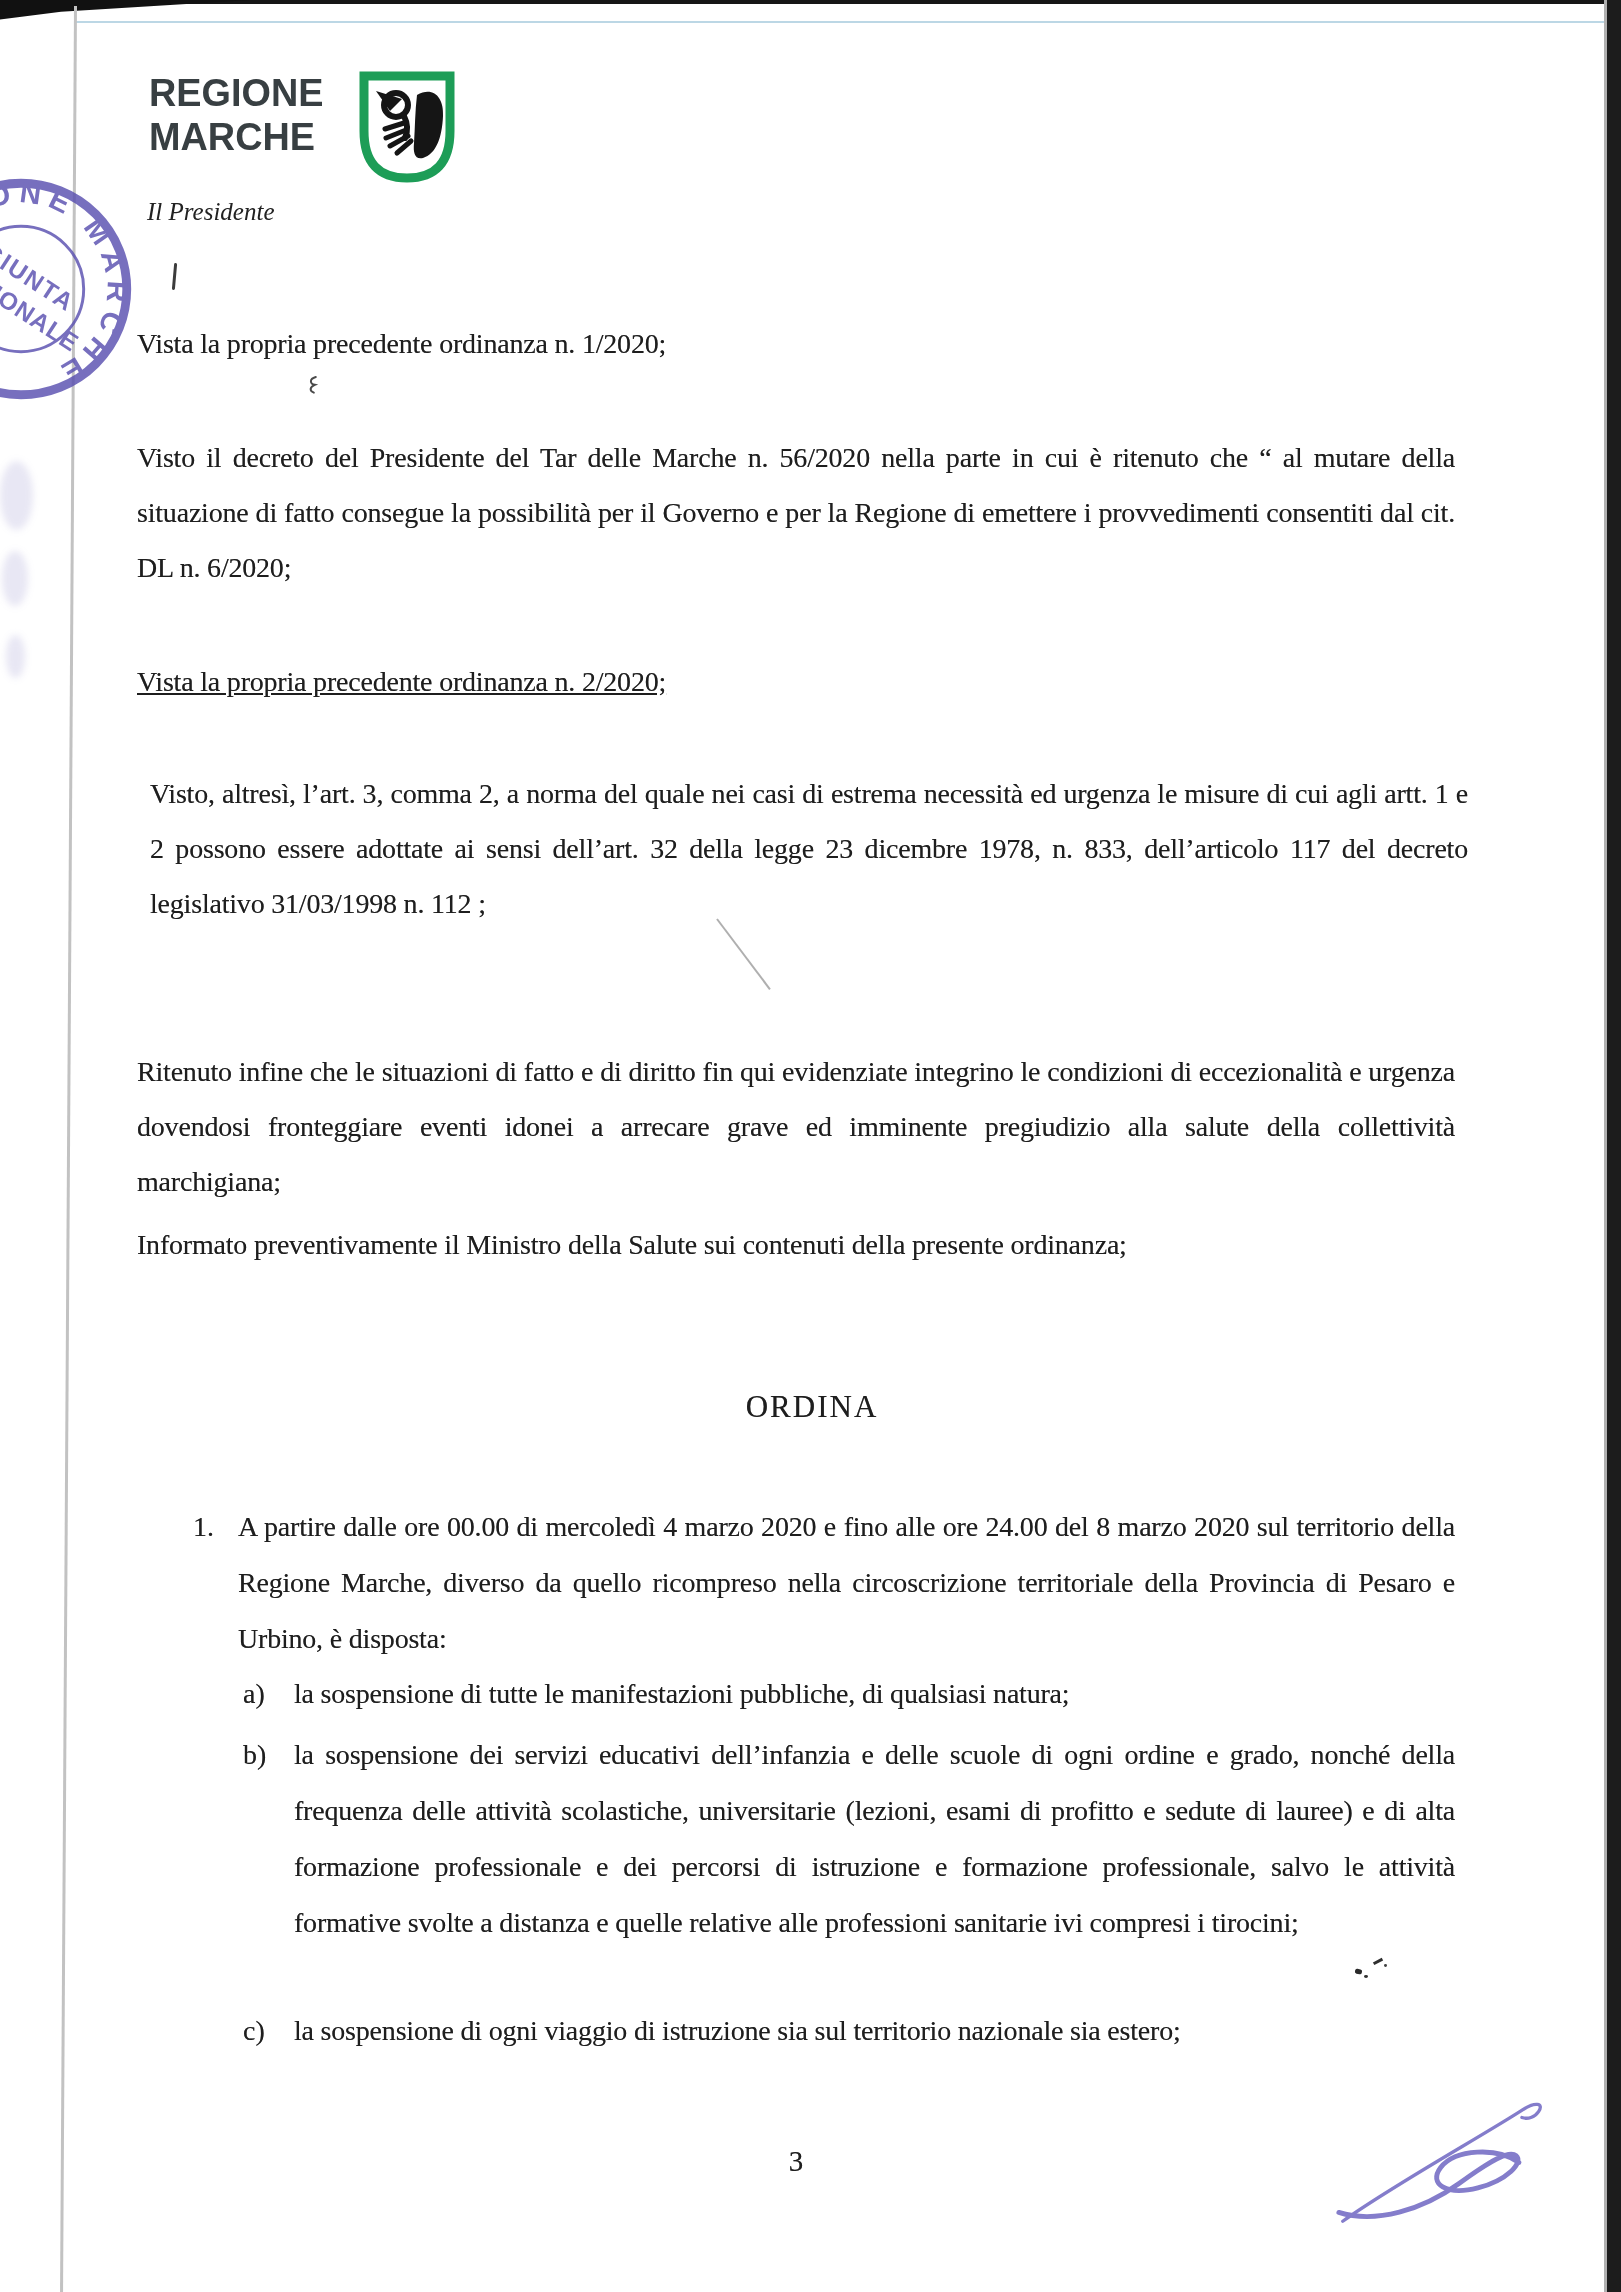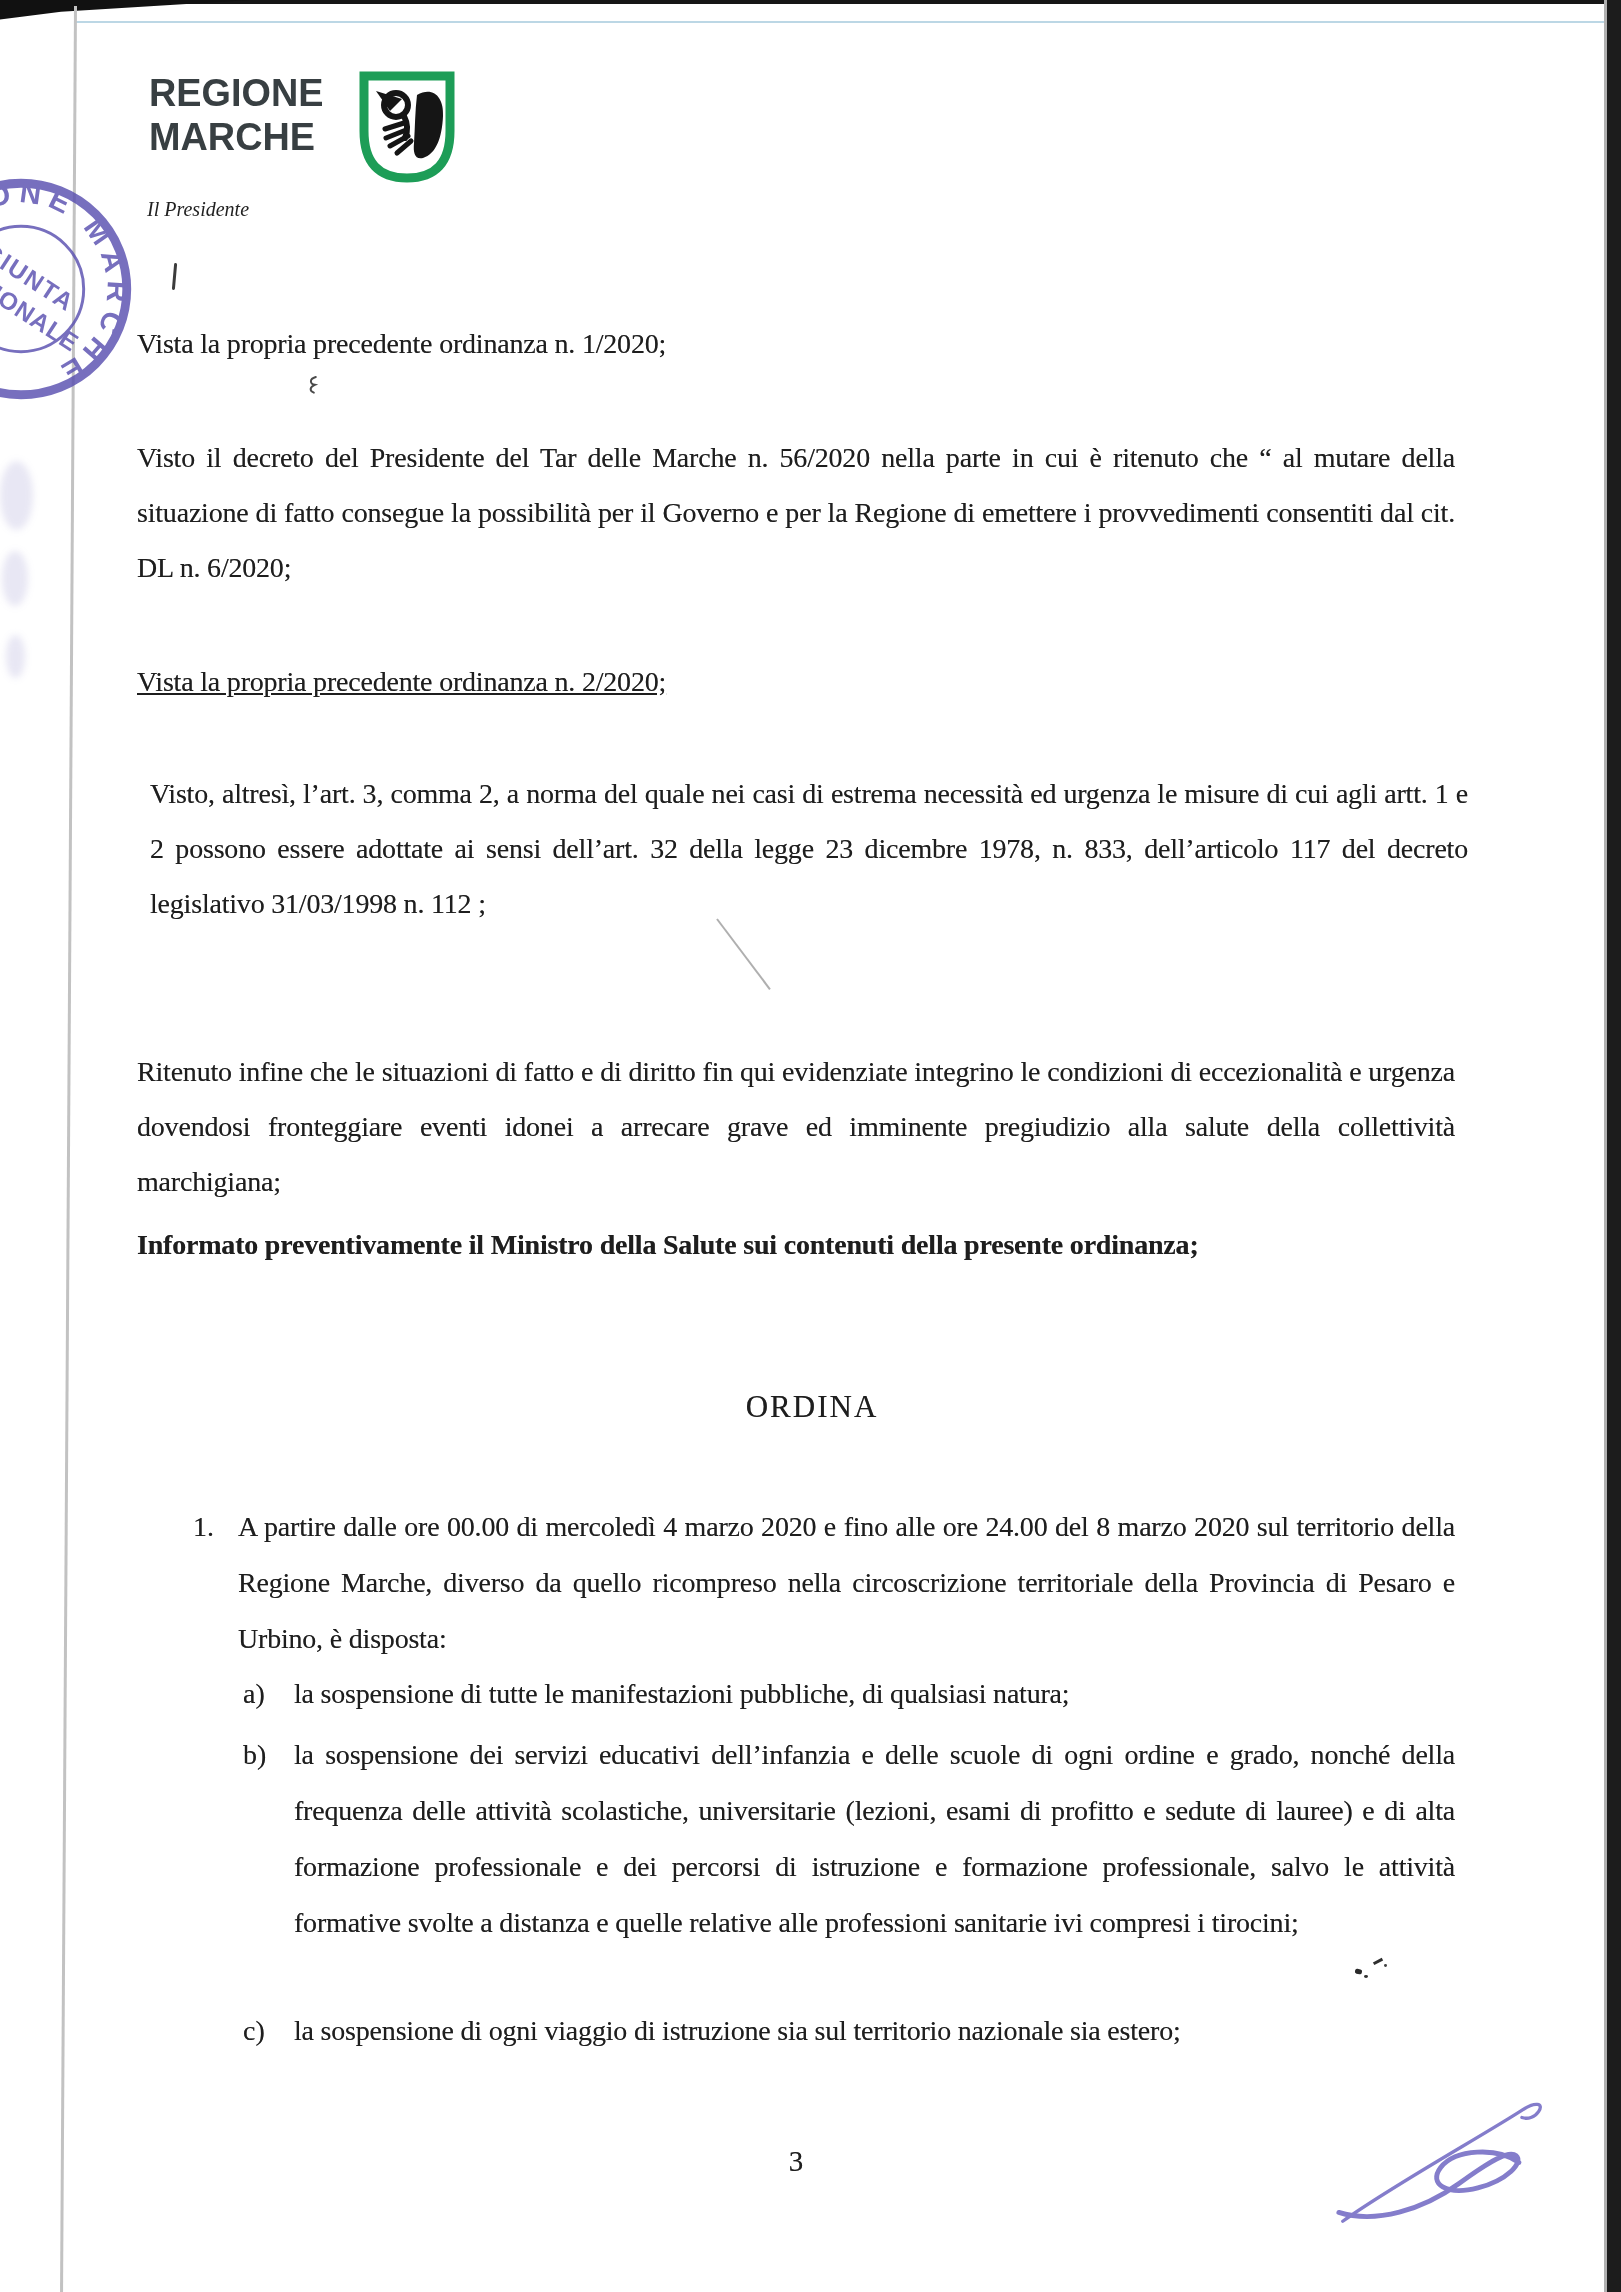--- a/index.html
+++ b/index.html
@@ -32,35 +32,35 @@
   .sm1{left:0;top:461px;width:33px;height:69px;}
   .sm2{left:2px;top:551px;width:25.5px;height:55px;}
   .sm3{left:5.9px;top:635px;width:19.6px;height:43px;}
 
   
   .logo-text{position:absolute;left:149px;top:71px;
     font-family:"Liberation Sans","DejaVu Sans",sans-serif;font-weight:bold;
     font-size:39px;line-height:44px;letter-spacing:0;color:#383f42;
     transform:scaleX(.97);transform-origin:left top;}
   .shield{position:absolute;left:357px;top:71px;width:100px;height:112px;}
-  .role-title{position:absolute;left:147px;top:198px;font-style:italic;font-size:20px;color:#222;}
+  .role-title{position:absolute;left:147px;top:198px;font-style:italic;font-size:25px;color:#222;}
 
   
   .stamp{position:absolute;left:-121px;top:147px;width:284px;height:284px;opacity:.82;filter:blur(0.4px);}
 
   
   .par{position:absolute;left:137px;width:1318px;font-size:28px;line-height:55px;
     text-align:justify;text-align-last:left;letter-spacing:-0.2px;
     text-shadow:0 0 0.5px rgba(25,25,25,.55);}
   .p1{top:316px;}
   .p2{top:430px;font-family:Liberation Serif, serif;}
   .p3{top:654px;text-decoration:underline;}
   .p4{top:766px;margin-left:13px;}
   .p5{top:1044px;}
-  .p6{top:1217px;font-weight:bold;}
+  .p6{top:1217px;}
   .ordina{position:absolute;left:153px;top:1389px;width:1318px;text-align:center;
     font-size:31px;letter-spacing:2px;text-shadow:0 0 0.5px rgba(25,25,25,.55);}
 
   .list-item{position:absolute;display:flex;font-size:28px;line-height:56px;
     text-shadow:0 0 0.5px rgba(25,25,25,.55);}
   .item-1{left:193px;top:1499px;width:1262px;}
   .item-1 .num{width:45px;flex:none;}
   .item-1 .txt{flex:1;text-align:justify;text-align-last:left;letter-spacing:-0.2px;}
   .sub{left:243px;width:1212px;}
   .sub .lbl{width:51px;flex:none;}

